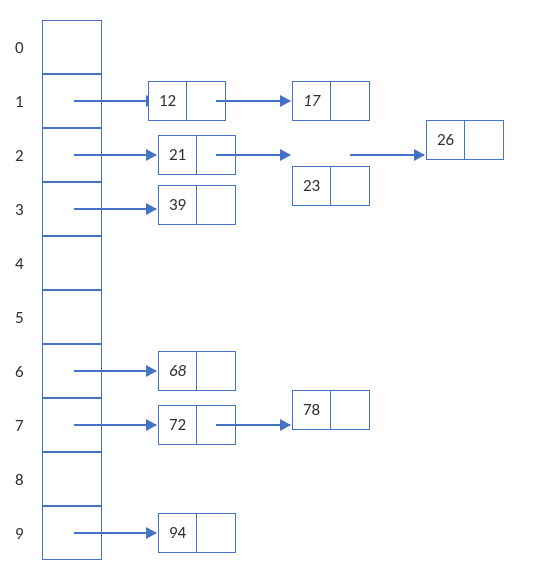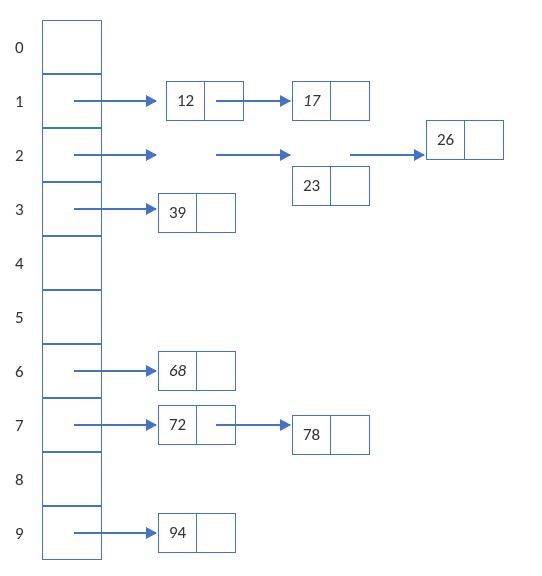--- a/index.html
+++ b/index.html
@@ -68,62 +68,65 @@
 </style>
 </head>
 <body>
 
 <div class="stage" id="stage">
     <div class="idx" style="top: 37px;">0</div>
     <div class="slot" style="top: 20px;"></div>
     <div class="idx" style="top: 91px;">1</div>
     <div class="slot" style="top: 74px;"></div>
     <div class="arr" style="left: 74px; width: 82px; top: 100px;"></div>
-    <div class="node" style="left: 166px; top: 81px; padding-left: 20px;">
+    <div class="node" style="left: 148px; top: 81px; padding-left: 20px;">
       <div class="val">12</div>
     </div>
     <div class="arr" style="left: 216px; width: 74px; top: 100px;"></div>
     <div class="node" style="left: 292px; top: 81px; font-style: italic;">
       <div class="val">17</div>
     </div>
     <div class="idx" style="top: 145px;">2</div>
     <div class="slot" style="top: 128px;"></div>
     <div class="arr" style="left: 74px; width: 82px; top: 154px;"></div>
+    <div class="node" style="left: 158px; top: 135px;">
+      <div class="val">21</div>
+    </div>
     <div class="arr" style="left: 216px; width: 74px; top: 154px;"></div>
     <div class="node" style="left: 292px; top: 135px; margin-top: 31px;">
       <div class="val">23</div>
     </div>
     <div class="arr" style="left: 350px; width: 74px; top: 154px;"></div>
     <div class="node" style="left: 426px; top: 120px;">
       <div class="val">26</div>
     </div>
     <div class="idx" style="top: 199px;">3</div>
     <div class="slot" style="top: 182px;"></div>
     <div class="arr" style="left: 74px; width: 82px; top: 208px;"></div>
-    <div class="node" style="left: 158px; top: 193px;">
+    <div class="node" style="left: 158px; top: 185px;">
       <div class="val">39</div>
     </div>
     <div class="idx" style="top: 253px;">4</div>
     <div class="slot" style="top: 236px;"></div>
     <div class="idx" style="top: 307px;">5</div>
     <div class="slot" style="top: 290px;"></div>
     <div class="idx" style="top: 361px;">6</div>
     <div class="slot" style="top: 344px;"></div>
     <div class="arr" style="left: 74px; width: 82px; top: 370px;"></div>
     <div class="node" style="left: 158px; top: 351px; font-style: italic;">
       <div class="val">68</div>
     </div>
     <div class="idx" style="top: 415px;">7</div>
     <div class="slot" style="top: 398px;"></div>
     <div class="arr" style="left: 74px; width: 82px; top: 424px;"></div>
     <div class="node" style="left: 158px; top: 405px;">
       <div class="val">72</div>
     </div>
     <div class="arr" style="left: 216px; width: 74px; top: 424px;"></div>
-    <div class="node" style="left: 292px; top: 415px; text-decoration: underline;">
+    <div class="node" style="left: 292px; top: 390px; text-decoration: underline;">
       <div class="val">78</div>
     </div>
     <div class="idx" style="top: 469px;">8</div>
     <div class="slot" style="top: 452px;"></div>
     <div class="idx" style="top: 523px;">9</div>
     <div class="slot" style="top: 506px;"></div>
     <div class="arr" style="left: 74px; width: 82px; top: 532px;"></div>
     <div class="node" style="left: 158px; top: 513px;">
       <div class="val">94</div>
     </div>

